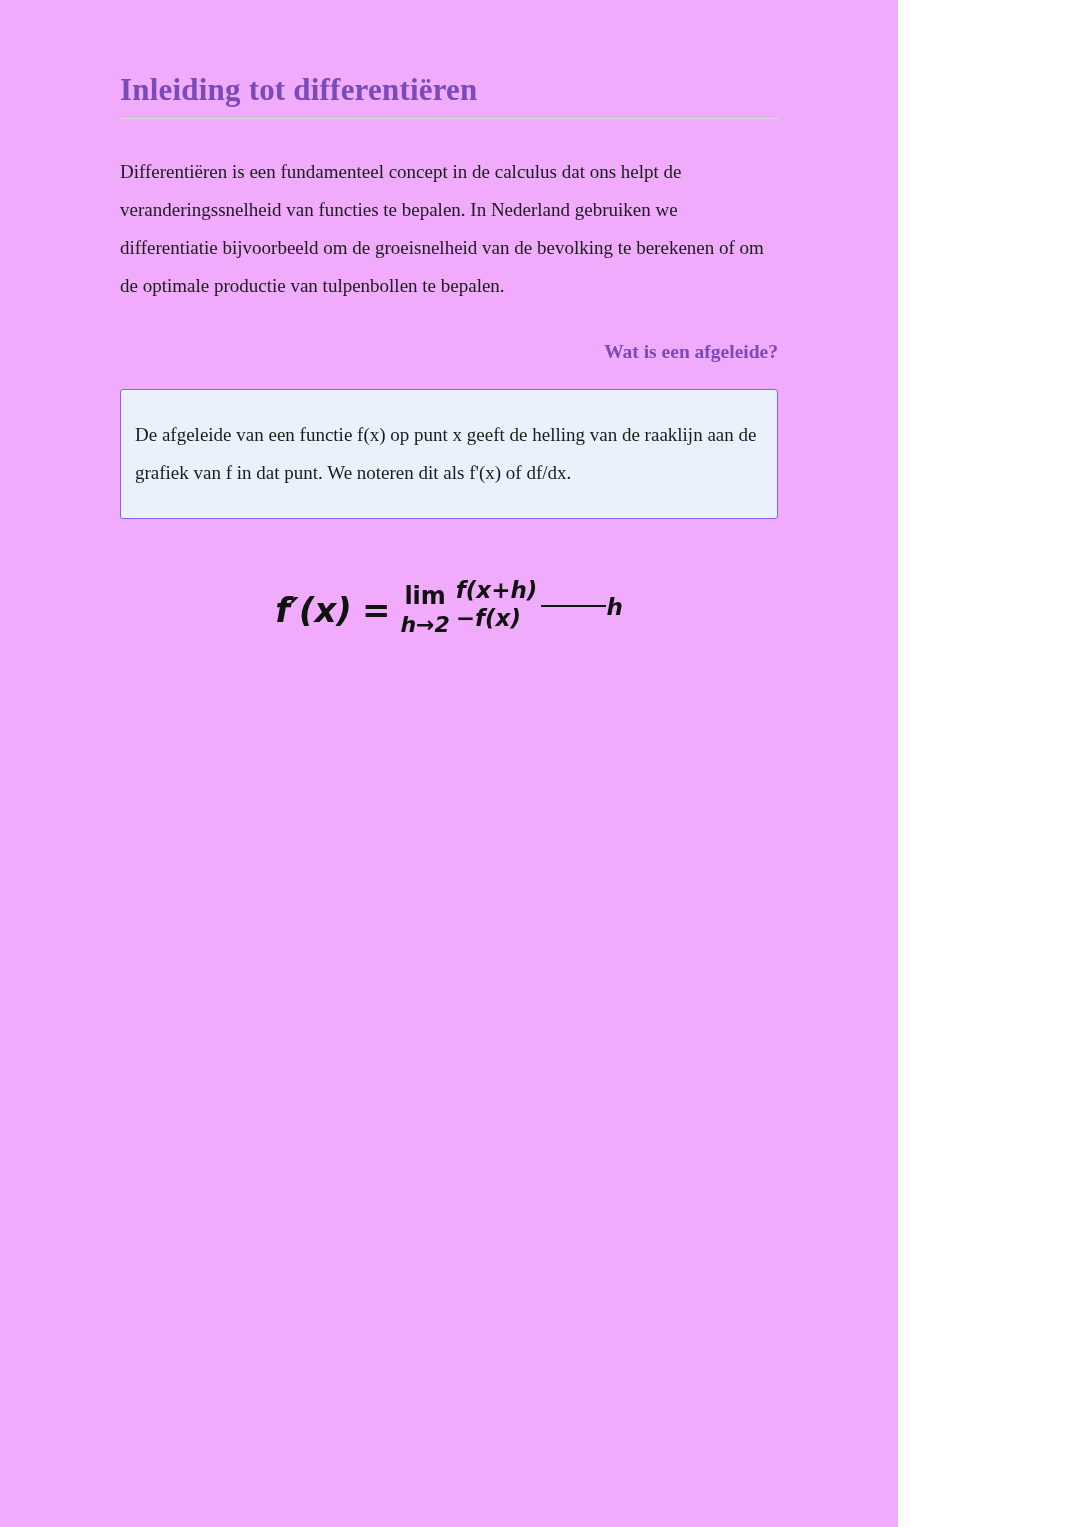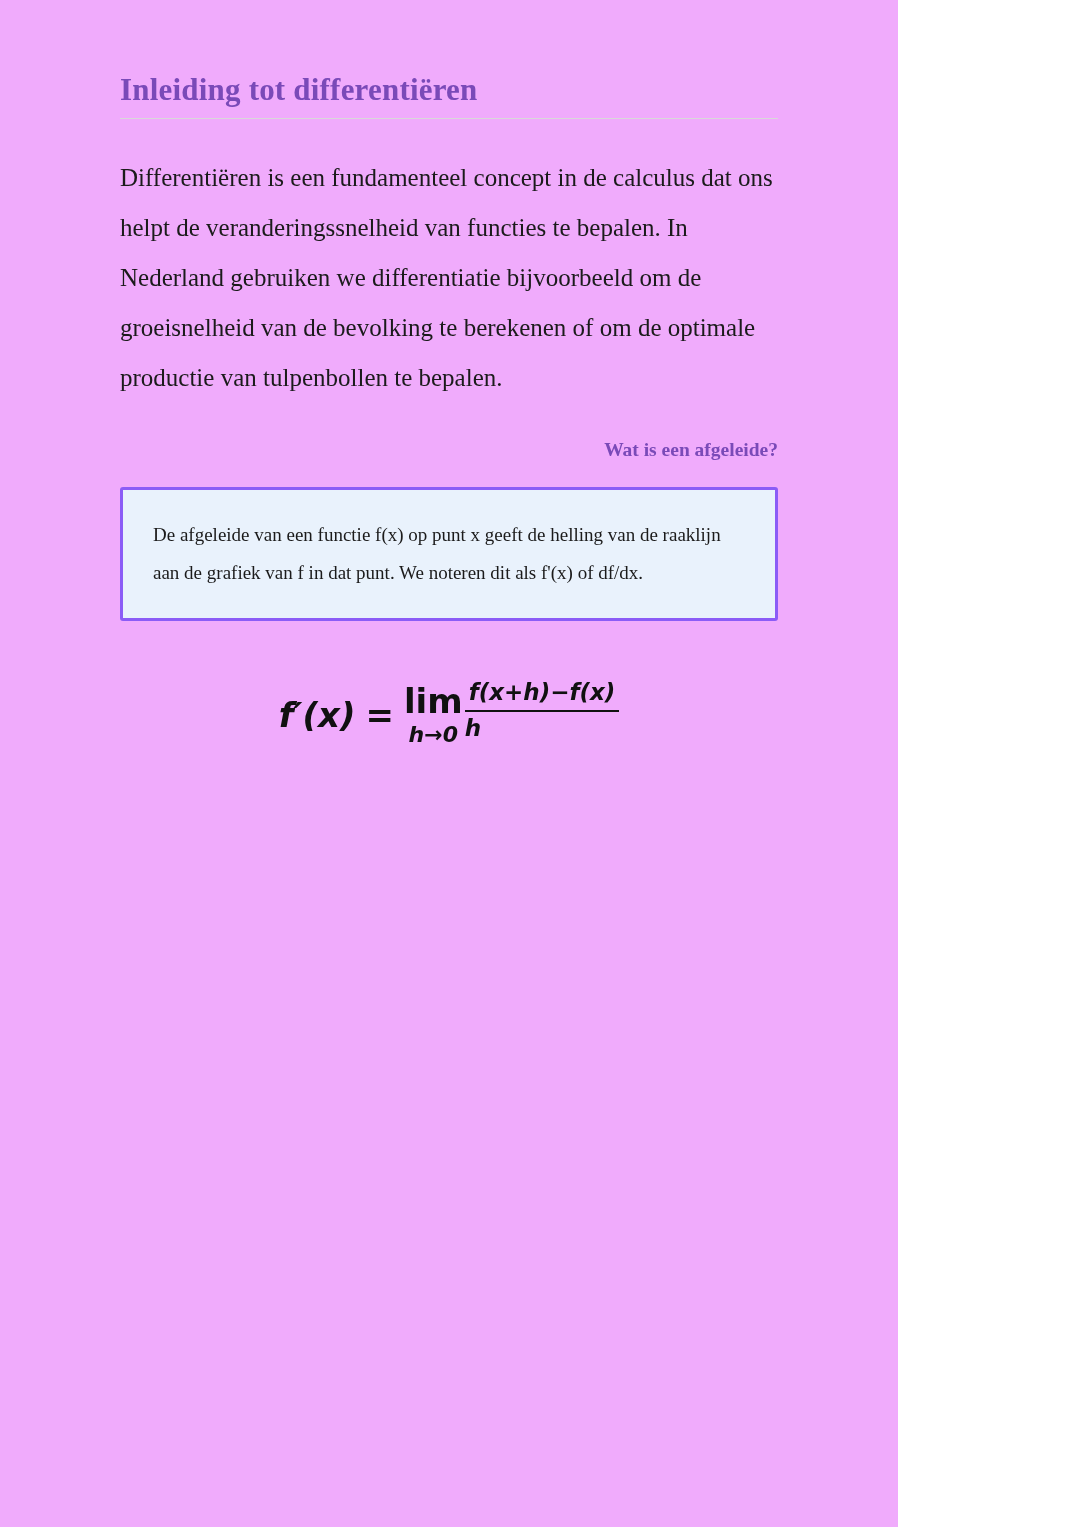--- a/index.html
+++ b/index.html
@@ -22,37 +22,37 @@
     font-weight: 700;
     color: #7a4ab8;
     letter-spacing: 0.2px;
   }
   hr.title-rule {
     border: none;
     border-top: 1px solid #d9d9d9;
     margin: 0 0 34px 0;
   }
   p.body-text {
-    font-size: 25px;
+    font-size: 19px;
     line-height: 2.0;
     margin: 0 0 28px 0;
     color: #1b1b1b;
   }
   h2.subheading {
     font-size: 19.5px;
     font-weight: 700;
     color: #7a4ab8;
     margin: 36px 0 26px 0;
     text-align: right;
   }
   .callout {
     background: #e9f2fc;
-    border: 3px solid #8b5cf6;
+    border: 1px solid #8b5cf6;
     border-radius: 3px;
-    padding: 26px 30px;
+    padding: 26px 14px;
     margin: 0 0 36px 0;
   }
   .callout p {
     font-size: 19px;
     line-height: 2.0;
     margin: 0;
     color: #1b1b1b;
   }
   .formula-wrap {
     margin-top: 62px;
@@ -75,33 +75,34 @@
     font-style: normal;
     margin: 0 10px;
   }
   .formula .lim-block {
     display: inline-flex;
     flex-direction: column;
     align-items: center;
     line-height: 1;
   }
   .formula .lim {
-    font-size: 34px;
+    font-size: 24px;
     font-style: normal;
     line-height: 1;
   }
   .formula .lim-sub {
     font-size: 22px;
     font-style: italic;
     line-height: 1;
     margin-top: 6px;
   }
   .formula .frac {
     display: inline-flex;
-    flex-direction: column;
+    flex-direction: row;
+    align-items: center;
     margin-left: 2px;
     transform: translateY(-4px);
   }
   .formula .num {
     font-size: 23px;
     line-height: 1.2;
     padding: 0 4px 3px 4px;
   }
   .formula .bar {
     width: 100%;
@@ -131,21 +132,21 @@
     <p>De afgeleide van een functie f(x) op punt x geeft de helling van de raaklijn aan de grafiek van f in dat punt. We noteren dit als f'(x) of df/dx.</p>
   </div>
 
 
   <div class="formula-wrap">
     <div class="formula">
       <span class="lhs">f′(x)</span>
       <span class="eq">=</span>
       <span class="lim-block">
         <span class="lim">lim</span>
-        <span class="lim-sub">h→0</span>
+        <span class="lim-sub">h→2</span>
       </span>
       <span class="frac">
         <span class="num">f(x+h)−f(x)</span>
         <span class="bar"></span>
         <span class="den">h</span>
       </span>
     </div>
   </div>
 
 </div>

